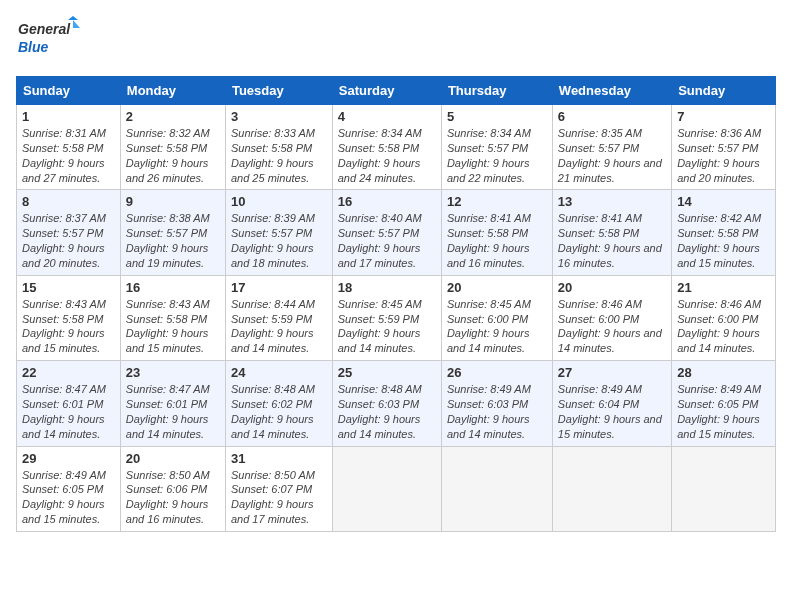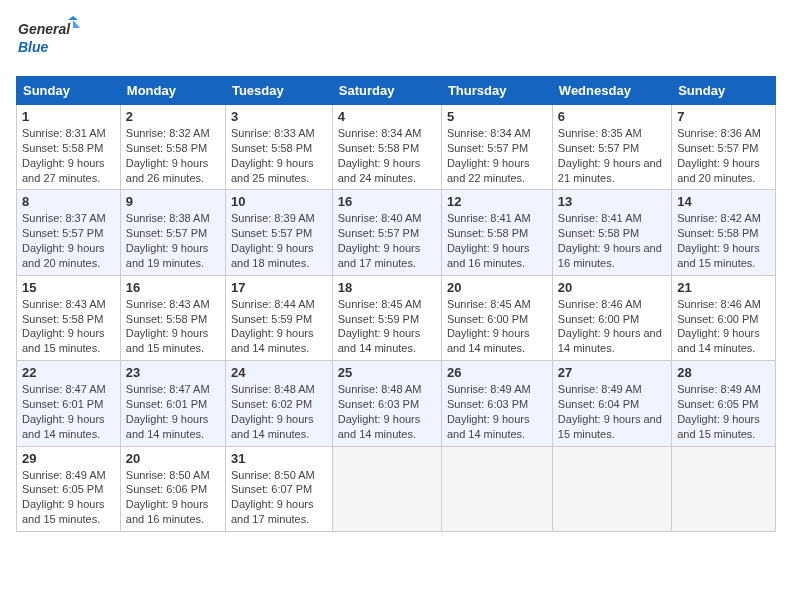--- a/index.html
+++ b/index.html
@@ -66,20 +66,21 @@
     .day-num {
       font-size: 13px;
       font-weight: bold;
       color: #333;
       display: block;
       margin-bottom: 2px;
     }
     .cell-text {
       color: #444;
       line-height: 1.35;
+      font-style: italic;
     }
     .empty-cell {
       background: #f5f5f5 !important;
     }
   </style>
 </head>
 <body>
 
 <div class="header-area">
   <div class="logo">

